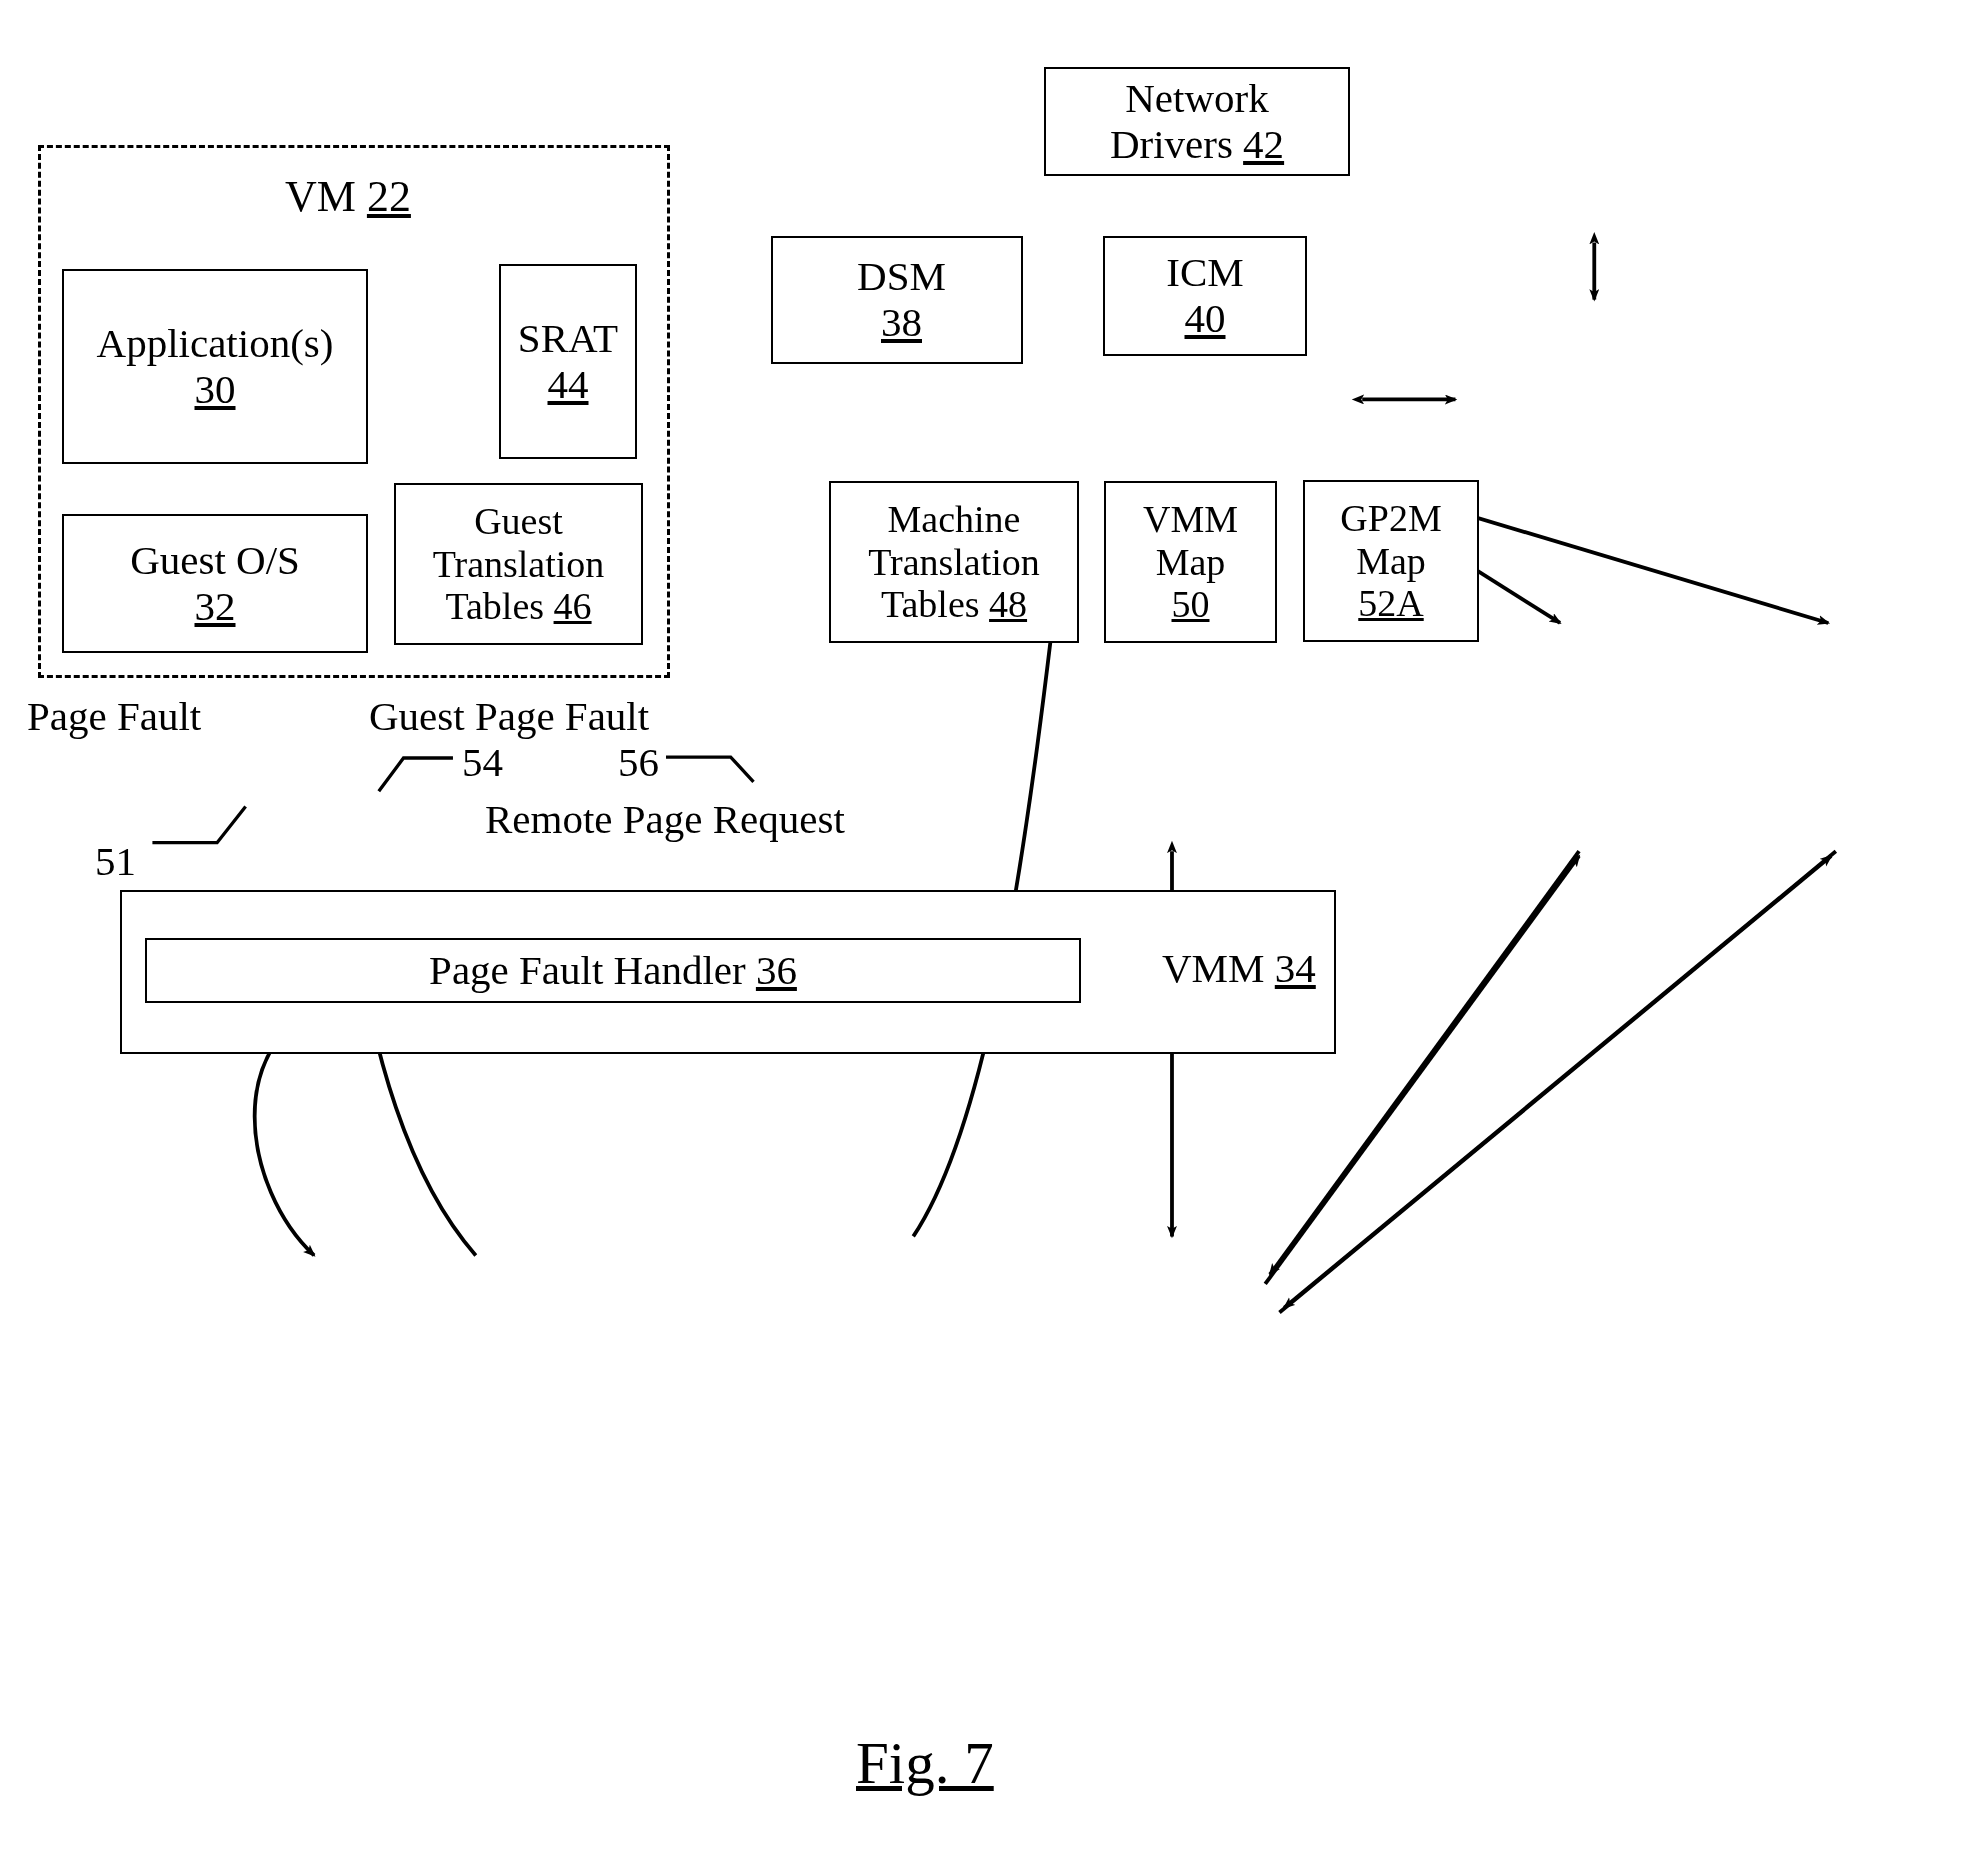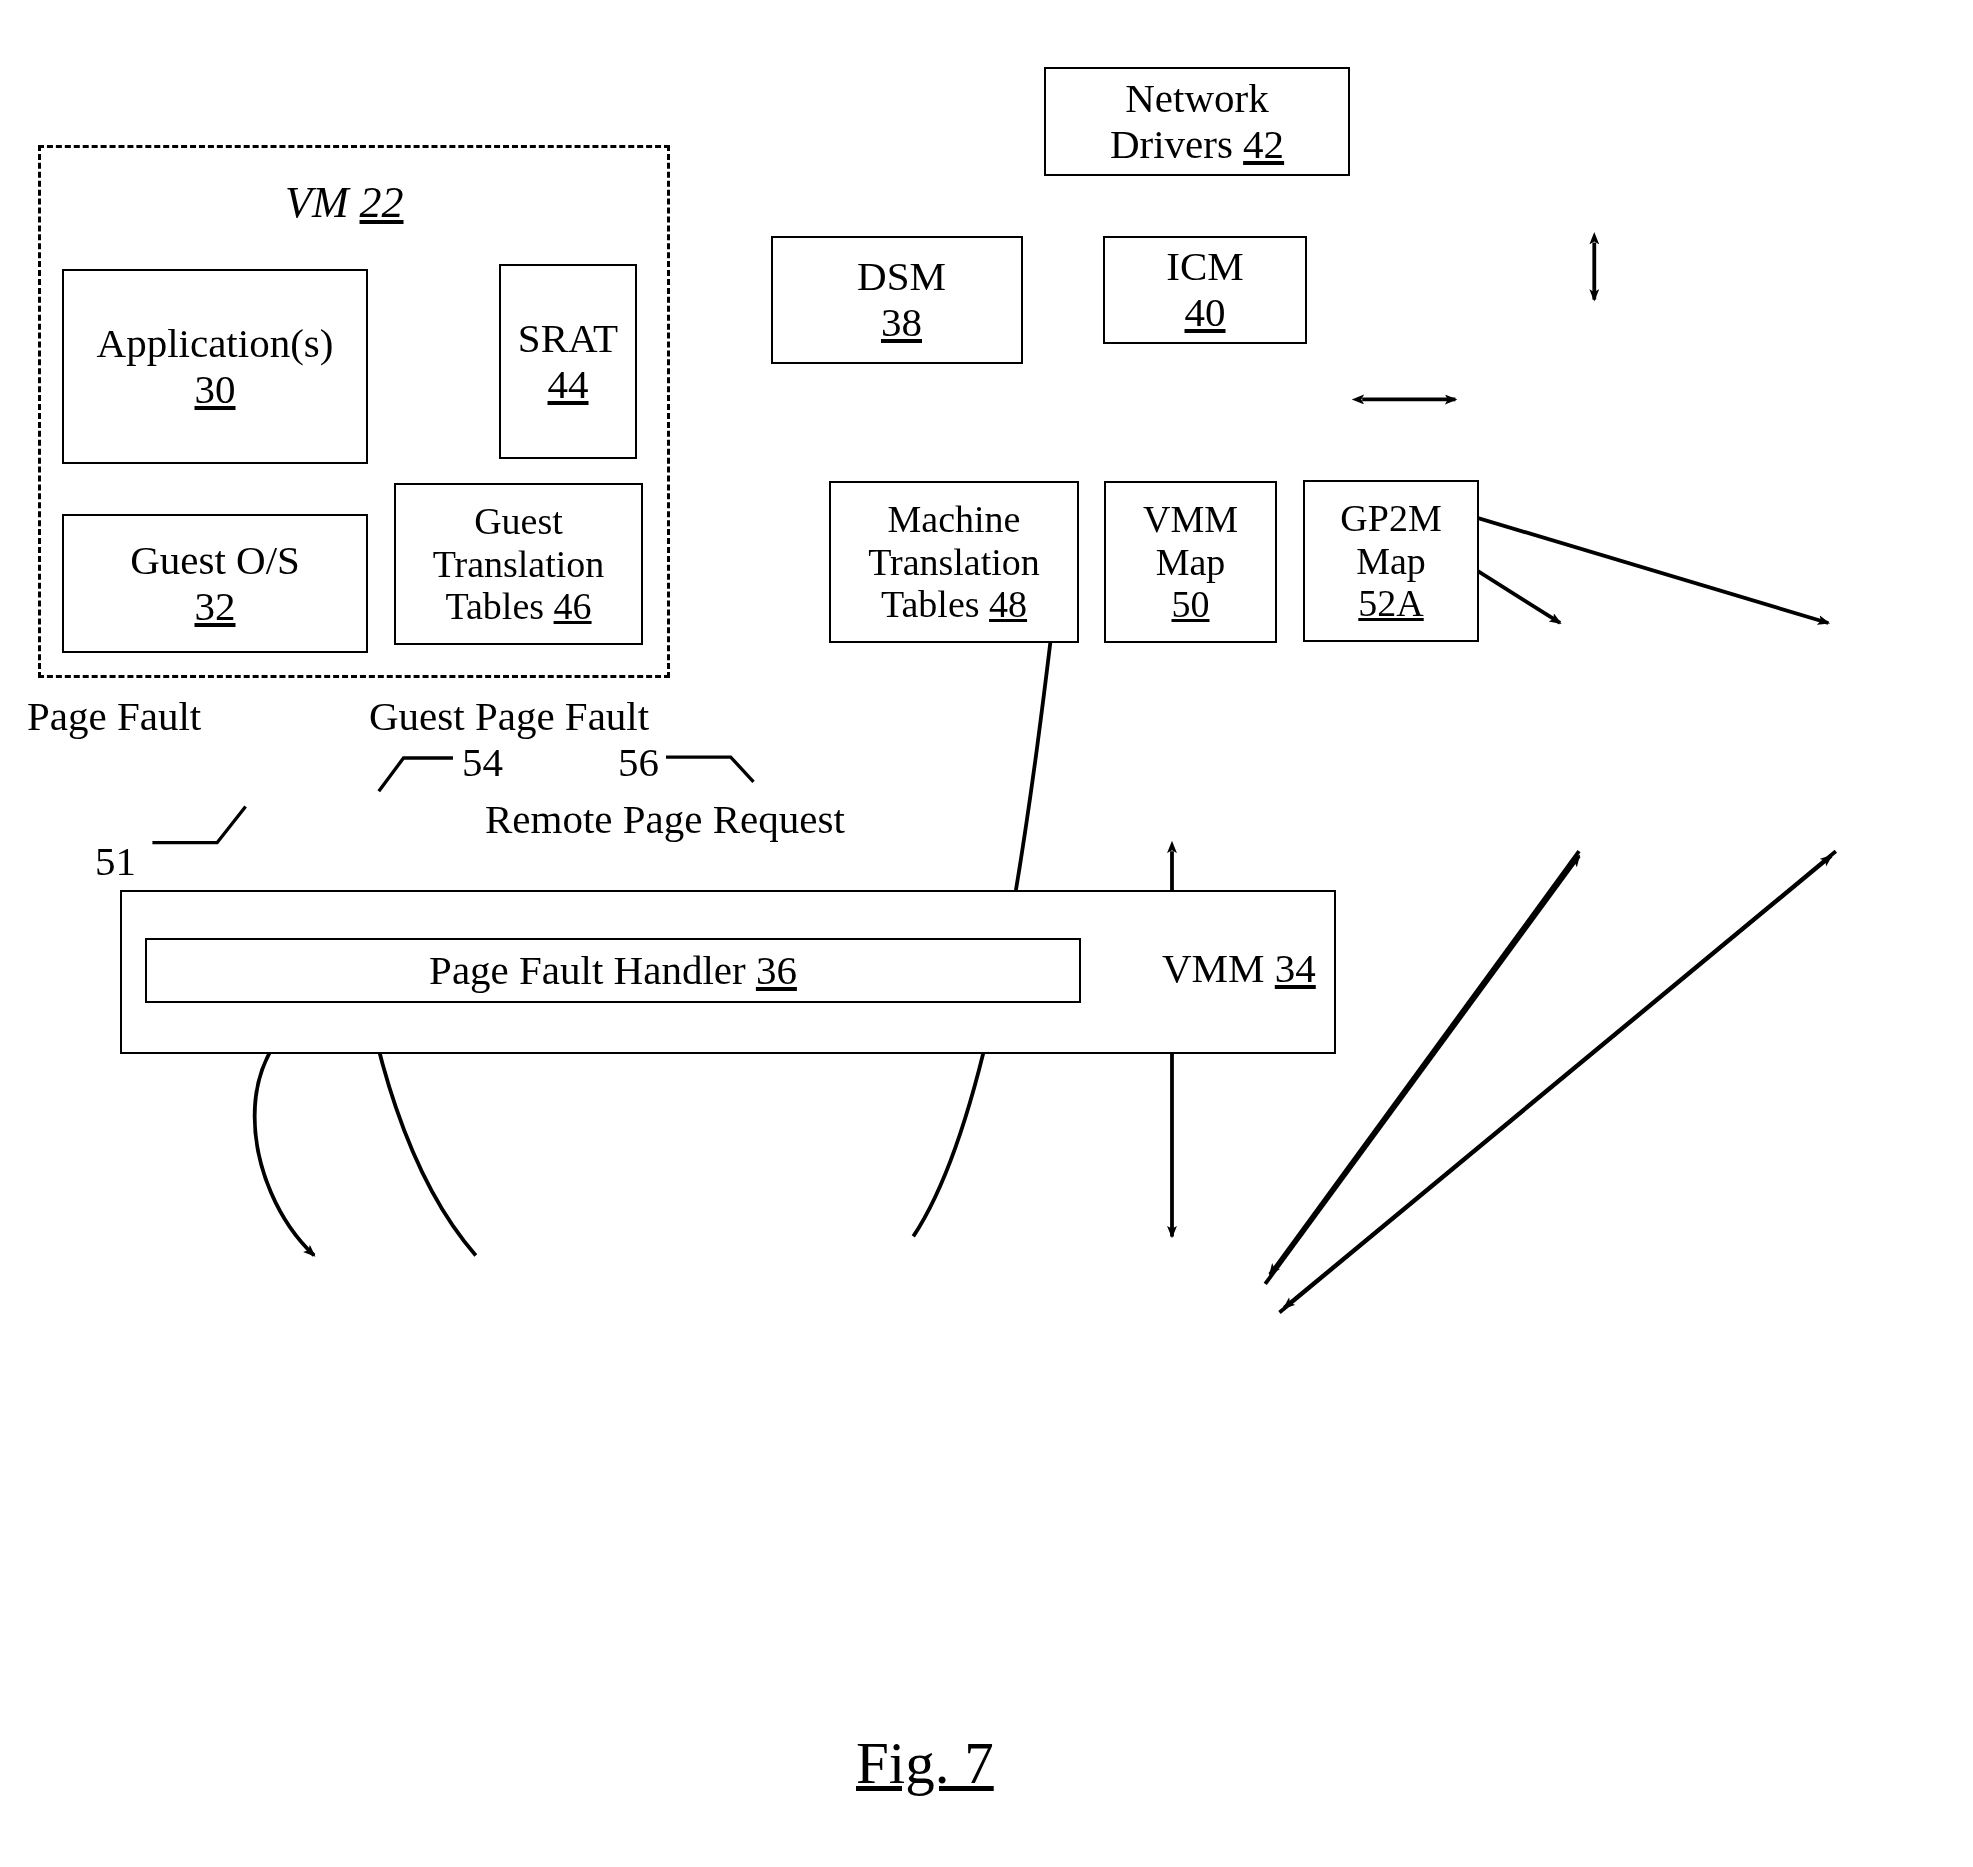--- a/index.html
+++ b/index.html
@@ -98,21 +98,21 @@
     <line x1="1930" y1="895" x2="1350" y2="1375" stroke="#000" stroke-width="4" marker-end="url(#ah)"></line>
 
     <path d="M 960,1300 C 1040,1180 1080,900 1122,520" fill="none" stroke="#000" stroke-width="4" marker-end="url(#ah)"></path>
 
     <path d="M 355,1050 C 230,1090 255,1250 330,1320" fill="none" stroke="#000" stroke-width="4" marker-end="url(#ah)"></path>
 
     <path d="M 500,1320 C 430,1240 390,1110 368,945" fill="none" stroke="#000" stroke-width="4" marker-end="url(#ah)"></path>
   </svg>
 
   <div class="vm-frame" style="left:38px; top:145px; width:632px; height:533px;"></div>
-  <div class="free-label txt-center" style="left:285px; top:179px; font-size:44px;font-style:italic;">
+  <div class="free-label txt-center" style="left:285px; top:173px; font-size:44px;">
     <span>VM </span><span class="u">22</span>
   </div>
 
   <div class="node" style="left:62px; top:269px; width:306px; height:195px; font-size:41px;">
     <span class="ln">Application(s)</span>
     <span class="ln u">30</span>
   </div>
 
   <div class="node" style="left:499px; top:264px; width:138px; height:195px; font-size:41px;">
     <span class="ln">SRAT</span>
@@ -133,21 +133,21 @@
   <div class="node" style="left:1044px; top:67px; width:306px; height:109px; font-size:41px;">
     <span class="ln">Network</span>
     <span class="ln"><span>Drivers </span><span class="u">42</span></span>
   </div>
 
   <div class="node" style="left:771px; top:236px; width:252px; height:128px; font-size:41px;padding-left:9px;">
     <span class="ln">DSM</span>
     <span class="ln u">38</span>
   </div>
 
-  <div class="node" style="left:1103px; top:236px; width:204px; height:108px; font-size:41px;">
+  <div class="node" style="left:1103px; top:236px; width:204px; height:120px; font-size:41px;">
     <span class="ln">ICM</span>
     <span class="ln u">40</span>
   </div>
 
   <div class="node" style="left:829px; top:481px; width:250px; height:162px; font-size:38px;">
     <span class="ln">Machine</span>
     <span class="ln">Translation</span>
     <span class="ln"><span>Tables </span><span class="u">48</span></span>
   </div>
 

